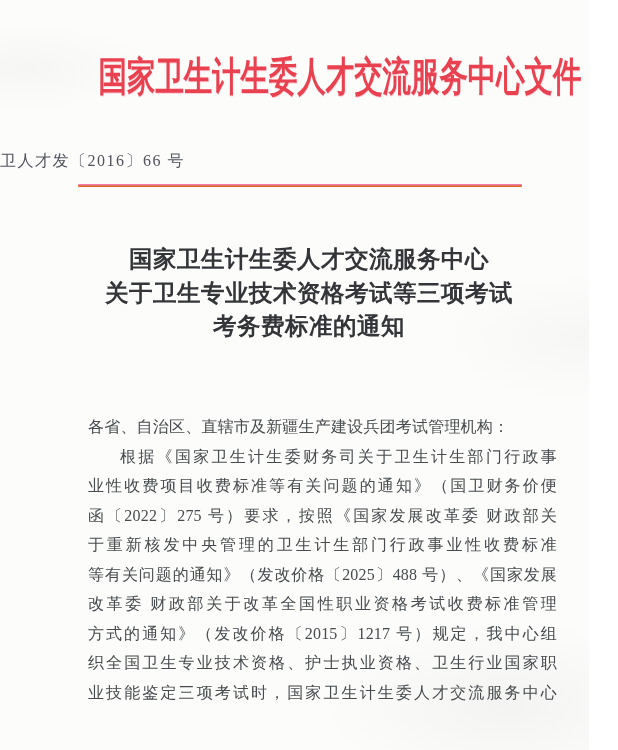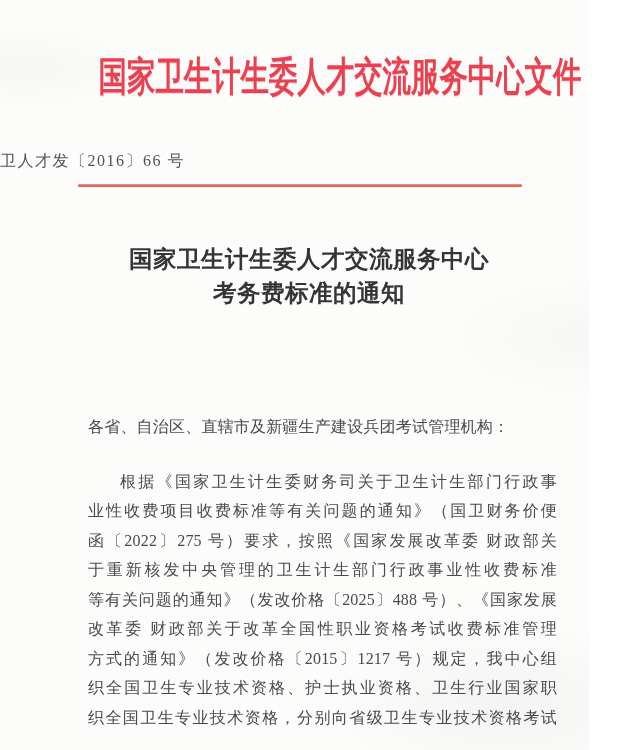--- a/index.html
+++ b/index.html
@@ -61,49 +61,50 @@
     position:absolute;top:380px;left:88px;width:469px;
     font-size:16px;line-height:29.5px;
     color:var(--body-text);
     letter-spacing:0.2px;
   }
   .b-line{
     text-align:justify;
     text-align-last:justify;
     white-space:nowrap;
   }
-  .b-line.indent{ text-indent:2em;margin-top:25px; }
+  .b-line.indent{ text-indent:2em; }
   .salutation{
     text-align:center;text-align-last:left;white-space:nowrap;margin-top:32px;
   }
 </style>
 </head>
 <body>
 
 <div class="page">
 
   <div class="org-header">
     <span class="stretch">国家卫生计生委人才交流服务中心文件</span>
   </div>
 
   <div class="doc-number">卫人才发〔2016〕66 号</div>
 
   <div class="red-rule"></div>
 
   <div class="doc-title">
     <div class="t-line">国家卫生计生委人才交流服务中心</div>
+    <div class="t-line">关于卫生专业技术资格考试等三项考试</div>
     <div class="t-line">考务费标准的通知</div>
   </div>
 
   <div class="doc-body">
     <div class="salutation">各省、自治区、直辖市及新疆生产建设兵团考试管理机构：</div>
     <div class="b-line indent">根据《国家卫生计生委财务司关于卫生计生部门行政事</div>
     <div class="b-line">业性收费项目收费标准等有关问题的通知》（国卫财务价便</div>
     <div class="b-line">函〔2022〕275 号）要求，按照《国家发展改革委 财政部关</div>
     <div class="b-line">于重新核发中央管理的卫生计生部门行政事业性收费标准</div>
     <div class="b-line">等有关问题的通知》（发改价格〔2025〕488 号）、《国家发展</div>
     <div class="b-line">改革委 财政部关于改革全国性职业资格考试收费标准管理</div>
     <div class="b-line">方式的通知》（发改价格〔2015〕1217 号）规定，我中心组</div>
     <div class="b-line">织全国卫生专业技术资格、护士执业资格、卫生行业国家职</div>
-    <div class="b-line">织全国卫生专业技术资格，分别向省级卫生专业技术资格考试</div>
+    <div class="b-line">业技能鉴定三项考试时，国家卫生计生委人才交流服务中心</div>
   </div>
 
 </div>
 
 </body></html>

